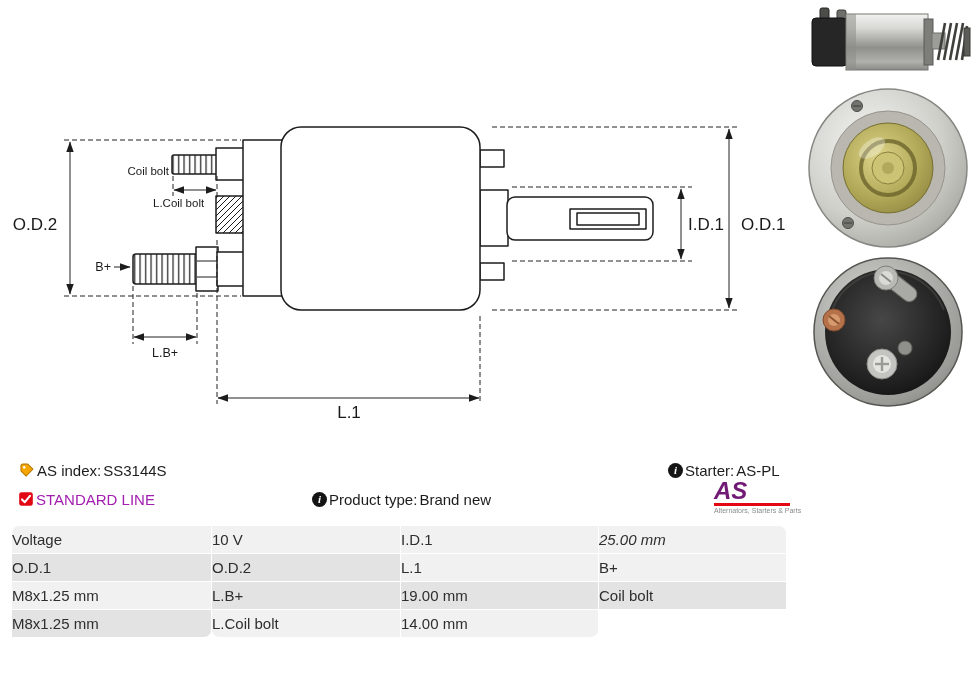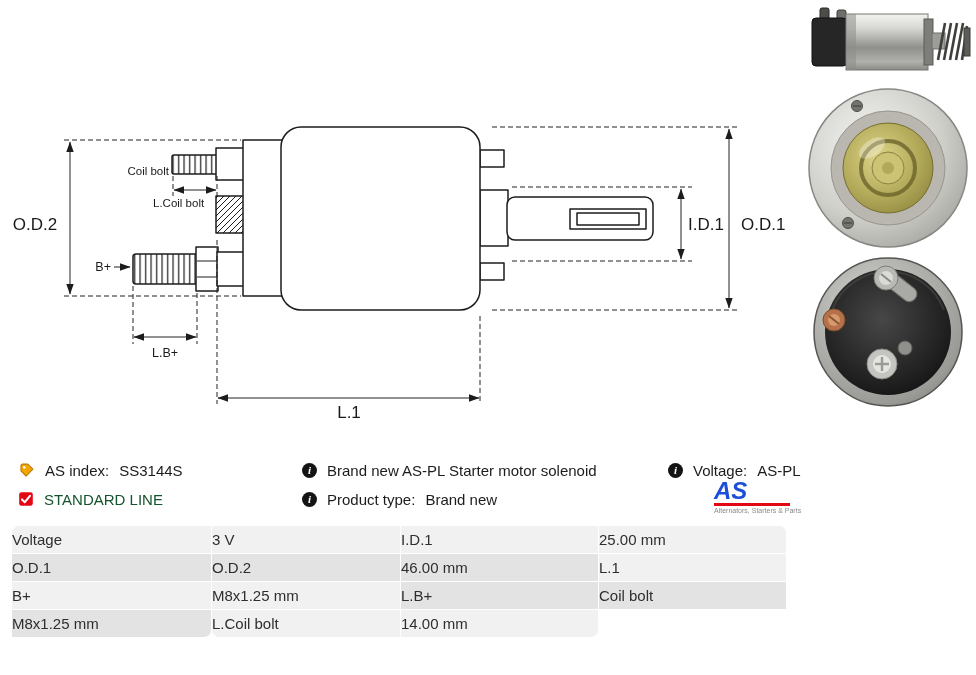--- a/index.html
+++ b/index.html
@@ -1,42 +1,42 @@
 <!DOCTYPE html>
 <html><head>
 <meta charset="utf-8">
 <style>
   html,body{margin:0;padding:0;background:#fff;}
   .page{position:relative;width:976px;height:675px;background:#fff;overflow:hidden;
         font-family:"Liberation Sans",sans-serif;color:#1c1c1c;}
   .abs{position:absolute;}
 
   
-  .info-item{position:absolute;display:flex;align-items:center;gap:10px;font-size:15px;height:18px;white-space:nowrap;}
+  .info-item{position:absolute;display:flex;align-items:center;gap:2px;font-size:15px;height:18px;white-space:nowrap;}
   .info-item b{font-weight:normal;}
-  .red{color:#14532d;font-weight:bold;}
+  .red{color:#a21caf;font-weight:bold;}
   .info-icon{flex:none;width:15px;height:15px;border-radius:50%;background:#141414;color:#fff;
              font-family:"Liberation Serif",serif;font-style:italic;font-weight:bold;
              font-size:11px;line-height:15px;text-align:center;display:inline-block;}
   .info-icon::after{content:"i";}
 
   
   .as-logo{position:absolute;width:78px;}
-  .as-logo-mark{color:#1d4ed8;font-style:italic;font-weight:bold;font-size:24px;line-height:24px;
+  .as-logo-mark{color:#701a75;font-style:italic;font-weight:bold;font-size:24px;line-height:24px;
                 border-bottom:3px solid #e30613;width:76px;}
   .as-logo-sub{font-size:7px;color:#8a8a8a;text-align:right;margin-top:1px;white-space:nowrap;}
 
   
   .spec-table{position:absolute;left:12px;top:526px;display:grid;
               grid-template-columns:199px 188px 197px 187px;gap:1px;}
   .cell{height:27px;line-height:27px;text-align:left;padding-right:11px;box-sizing:border-box;
         font-size:15px;color:#2e2e2e;background:#f1f1f1;overflow:hidden;}
   .cell.dark{background:#e3e3e3;}
   .cell.blank{background:transparent;}
-  .tl{border-top-left-radius:7px;} .tr{border-top-right-radius:7px;}
+  .tl{border-top-left-radius:7px;} .tr{border-top-right-radius:7px;font-style:italic;}
   .bl{border-bottom-left-radius:7px;} .br{border-bottom-right-radius:7px;}
 </style>
 </head>
 <body>
 
 <div class="page">
 
   <svg class="abs" style="left:0;top:0" width="800" height="446" viewBox="0 0 800 446">
     <defs>
       <marker id="arr" viewBox="0 0 10 7" markerWidth="11" markerHeight="8" refX="9.5" refY="3.5" orient="auto-start-reverse">
@@ -201,57 +201,53 @@
   </div>
 
   <div class="info-item" style="left:18px;top:490px">
     <svg width="16" height="16" viewBox="0 0 20 20">
       <rect x="1.5" y="1.5" width="17" height="17" rx="3" fill="#e30613"></rect>
       <path d="M5 10.5 L8.5 14 L15 6" stroke="#fff" stroke-width="2.6" fill="none" stroke-linecap="round" stroke-linejoin="round"></path>
     </svg>
     <b class="red">STANDARD LINE</b>
   </div>
 
-  <div class="info-item" style="left:302px;top:461px">
-    <span class="info-icon"></span>
-    <span>Brand new AS-PL Starter motor solenoid</span>
-  </div>
-
-  <div class="info-item" style="left:302px;top:490px">
+
+  <div class="info-item" style="left:312px;top:490px">
     <span class="info-icon"></span>
     <span>Product type:</span>
     <b>Brand new</b>
   </div>
 
   <div class="info-item" style="left:668px;top:461px">
     <span class="info-icon"></span>
-    <span>Voltage:</span>
+    <span>Starter:</span>
     <b>AS-PL</b>
   </div>
 
   <div class="as-logo" style="left:714px;top:479px">
     <div class="as-logo-mark">AS</div>
     <div class="as-logo-sub">Alternators, Starters &amp; Parts</div>
   </div>
 
   <div class="spec-table">
     <div class="cell tl">Voltage</div>
-    <div class="cell">3 V</div>
+    <div class="cell">10 V</div>
     <div class="cell">I.D.1</div>
     <div class="cell tr">25.00 mm</div>
 
     <div class="cell dark">O.D.1</div>
     <div class="cell dark">O.D.2</div>
-    <div class="cell dark">46.00 mm</div>
 
     <div class="cell">L.1</div>
     <div class="cell">B+</div>
     <div class="cell">M8x1.25 mm</div>
 
     <div class="cell dark">L.B+</div>
+    <div class="cell dark">19.00 mm</div>
     <div class="cell dark">Coil bolt</div>
     <div class="cell dark br">M8x1.25 mm</div>
 
     <div class="cell bl">L.Coil bolt</div>
     <div class="cell br">14.00 mm</div>
     <div class="cell blank"></div>
     <div class="cell blank"></div>
   </div>
 
 </div>

